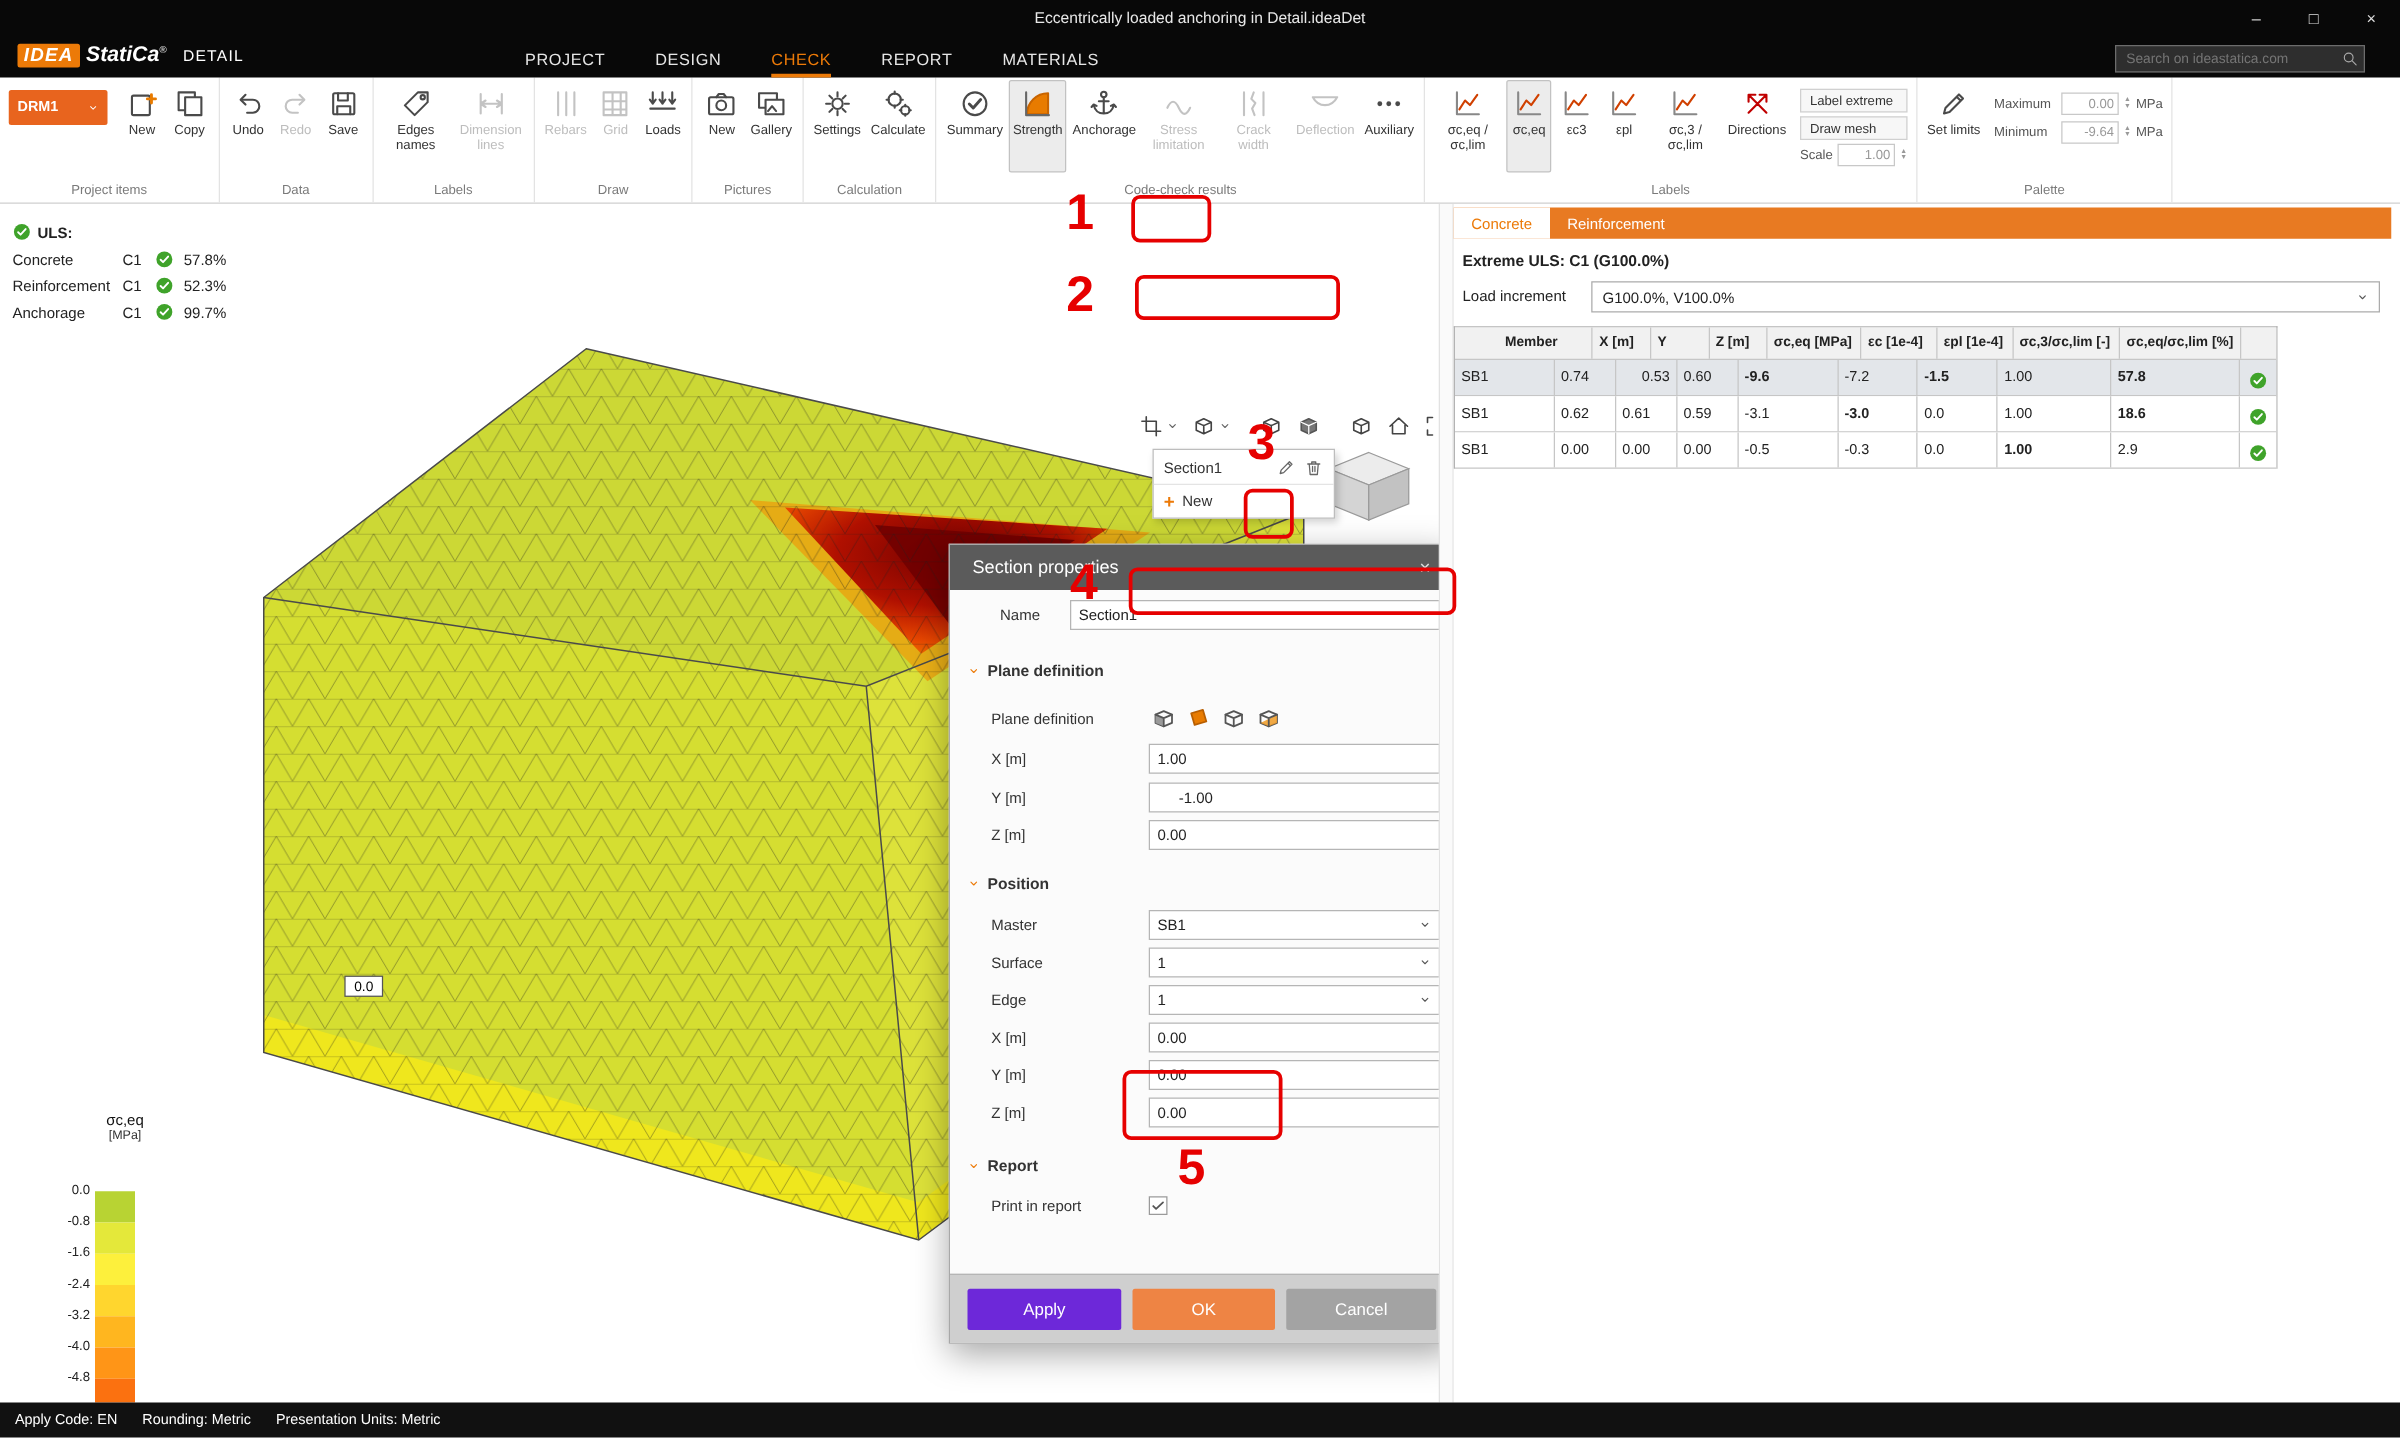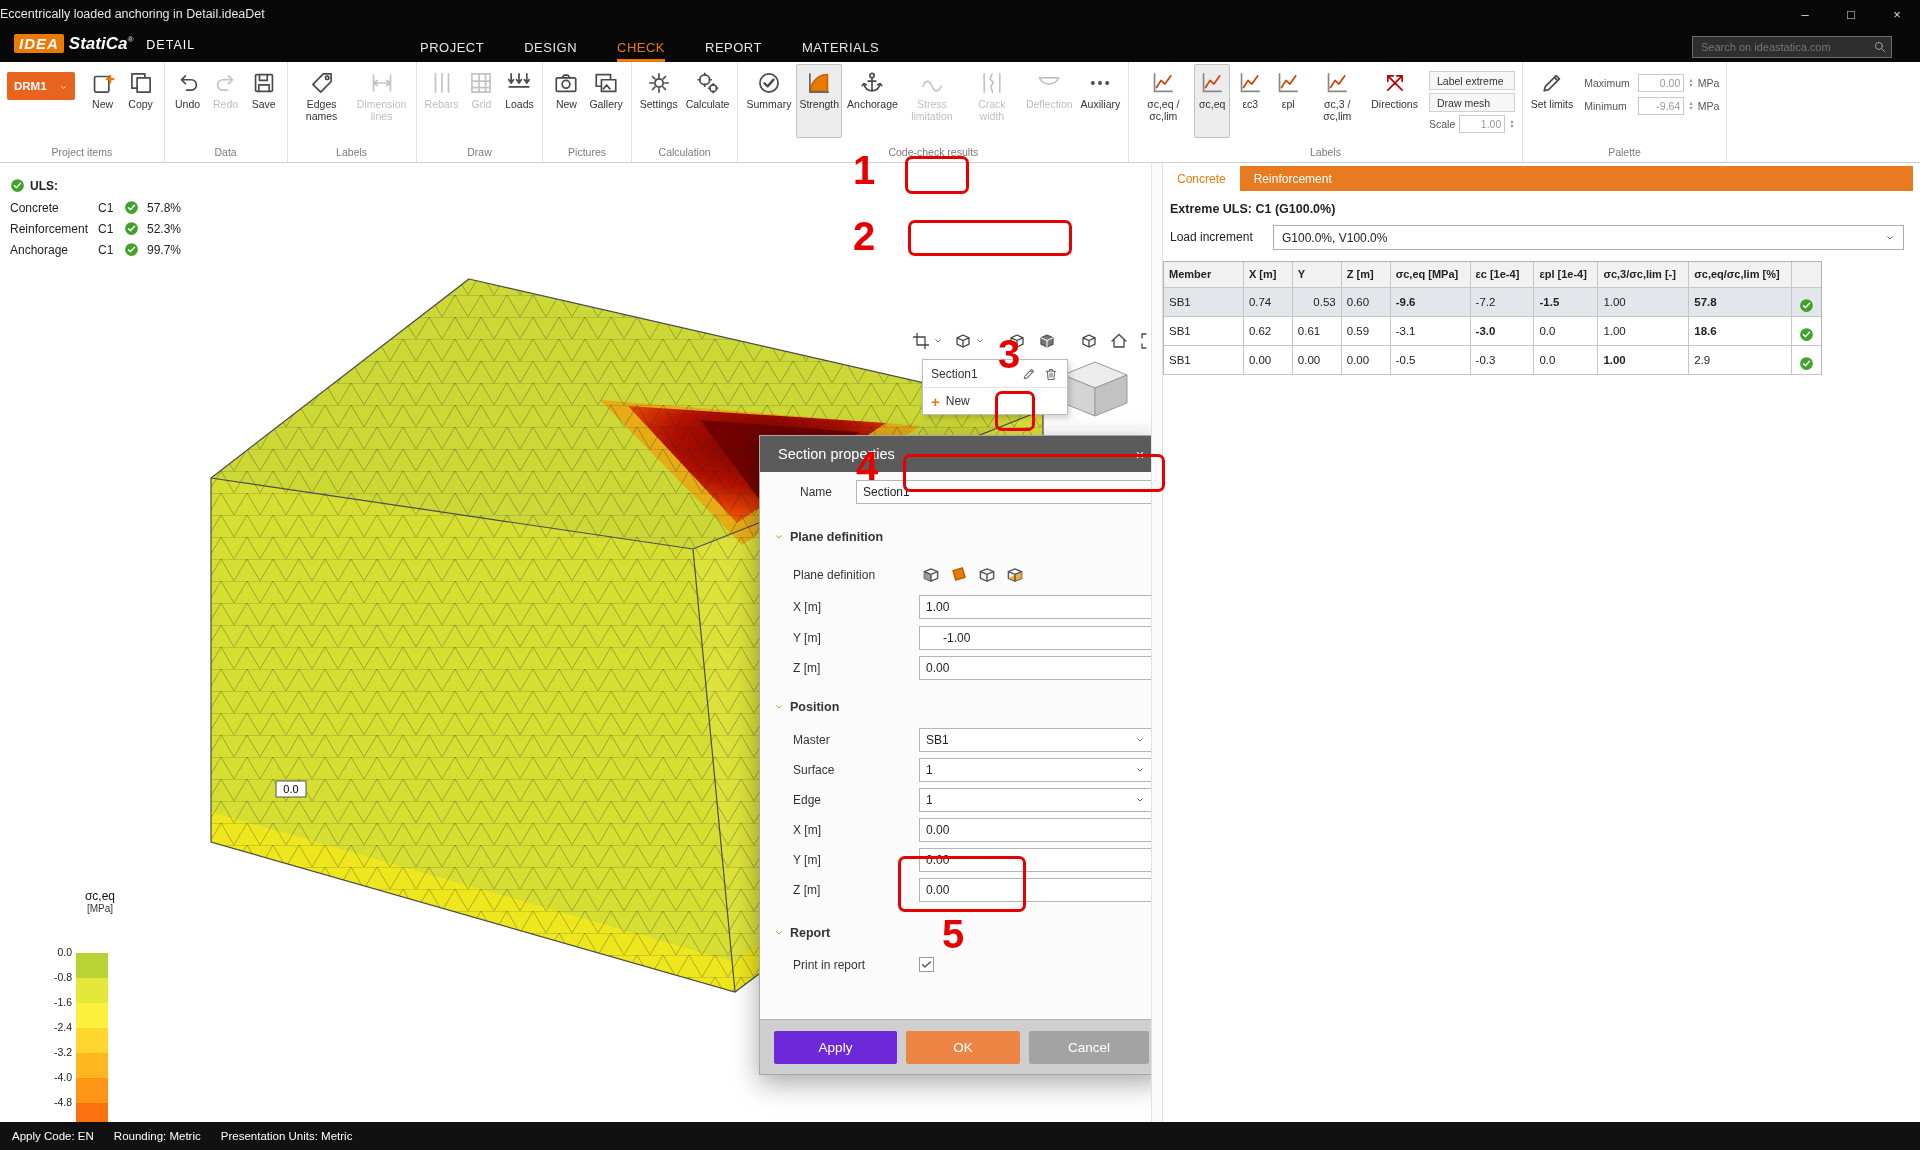--- a/index.html
+++ b/index.html
@@ -1,21 +1,21 @@
 <!DOCTYPE html>
 <html style="--accent: #ec7a08; --red: #e60000;"><head>
 <meta charset="utf-8">
 <style>
   *{margin:0;padding:0;box-sizing:border-box}
   html,body{width:1920px;height:1150px;overflow:hidden;background:#fff;font-family:"Liberation Sans",sans-serif;font-size:12px;color:#222}
   :root{--accent:#ec7a08;--red:#e60000}
 
   
   #header{position:absolute;left:0;top:0;width:1920px;height:62px;background:#080808;color:#fff;z-index:20}
-  #winTitle{position:absolute;left:0;right:0;top:7px;text-align:left;font-size:12.5px;color:#e8e8e8}
+  #winTitle{position:absolute;left:0;right:0;top:7px;text-align:center;font-size:12.5px;color:#e8e8e8}
   .winbtns{position:absolute;right:0;top:0;display:flex}
   .winbtn{width:46px;height:28px;display:flex;align-items:center;justify-content:center;color:#ddd;font-size:13px}
   #logo{position:absolute;left:14px;top:34px;display:flex;align-items:baseline;gap:5px}
   .logo-idea{background:var(--accent);color:#fff;font-weight:bold;font-style:italic;font-size:15px;padding:1px 5px;border-radius:2px;letter-spacing:1px}
   .logo-statica{color:#fff;font-weight:bold;font-style:italic;font-size:17px}
   .logo-reg{color:#ccc;font-size:8px;vertical-align:super}
   .logo-module{color:#fff;font-size:12.5px;letter-spacing:1px;margin-left:8px}
   #menu{position:absolute;left:420px;top:32px;height:30px;display:flex;gap:40px;align-items:stretch}
   .menu-item{display:flex;align-items:center;font-size:13px;letter-spacing:.5px;color:#e6e6e6;cursor:default}
   .menu-item.active{color:var(--accent);box-shadow:inset 0 -3px 0 var(--accent)}
@@ -27,21 +27,21 @@
   #ribbon{position:absolute;left:0;top:62px;width:1920px;height:101px;background:#fff;border-bottom:1px solid #cfcfcf;display:flex;z-index:15}
   .rgroup{height:100%;border-right:1px solid #e3e3e3;display:flex;flex-direction:column;padding:2px 5px 0}
   .rgroup-body{flex:1;display:flex;align-items:flex-start;gap:2px}
   .rgroup-name{height:16px;text-align:center;font-size:10.5px;color:#7a7a7a;white-space:nowrap;padding:0 4px 2px}
   .rbtn{min-width:36px;max-width:58px;height:74px;display:flex;flex-direction:column;align-items:center;padding:5px 2px 0;border:1px solid transparent;border-radius:2px;color:#4a4a4a;cursor:default}
   .rbtn .ico{width:26px;height:26px;display:block}
   .rbtn .lbl{font-size:10.5px;line-height:11.5px;text-align:center;margin-top:3px;color:#333;white-space:normal}
   .rbtn.dis{color:#c3c3c3}
   .rbtn.dis .lbl{color:#bdbdbd}
   .rbtn.pressed{background:#ececec;border-color:#c2c2c2}
-  .drm{background:#e8641e;color:#fff;font-weight:bold;font-size:11.5px;height:24px;padding:14px 7px;display:flex;align-items:center;gap:12px;border-radius:2px;margin:8px 8px 0 2px;cursor:default}
+  .drm{background:#e8641e;color:#fff;font-weight:bold;font-size:11.5px;height:24px;padding:14px 7px;display:flex;align-items:center;gap:23px;border-radius:2px;margin:8px 8px 0 2px;cursor:default}
   .drm .dchev{width:9px;height:9px;color:#fff}
   .rstack{display:flex;flex-direction:column;gap:3px;margin:7px 2px 0 6px}
   .rchk{display:flex;align-items:center;font-size:10.5px;border:1px solid #d0d0d0;background:#f7f7f7;padding:0 7px;height:19px;color:#333;white-space:nowrap}
   .rscale{display:flex;align-items:center;gap:4px;font-size:10.5px;color:#555}
   .rnum{width:46px;height:18px;border:1px solid #c8c8c8;font-size:10.5px;text-align:right;color:#999;padding:0 3px;font-family:"Liberation Sans",sans-serif;background:#fff}
   .spin{display:inline-flex;flex-direction:column;font-size:5.5px;color:#999;line-height:5px}
   .rminmax{display:flex;flex-direction:column;gap:5px;margin:10px 2px 0 6px}
   .rmrow{display:flex;align-items:center;gap:4px;font-size:10.5px;color:#555;white-space:nowrap}
   .mlbl{width:50px}
   .unit{color:#555}
@@ -795,21 +795,21 @@
   <div id="liSelect">
     <span>G100.0%, V100.0%</span>
     <span class="selchev" data-icon="chev">
         <svg viewBox="0 0 20 20" fill="none" stroke="currentColor" stroke-width="1.3" stroke-linecap="round" stroke-linejoin="round">
           <path d="M5.5 7.5 10 12l4.5-4.5" stroke-width="1.8"></path>
         </svg>
       </span>
   </div>
   <div id="rtable">
       <div class="trow thead">
-        <div class="tcell th" style="width: 80px;">Member</div>
+        <div class="tcell th" style="width: 80px; margin-left: 35px;">Member</div>
         <div class="tcell th" style="width: 49px;">X [m]</div>
         <div class="tcell th" style="width: 49px;">Y</div>
         <div class="tcell th" style="width: 49px;">Z [m]</div>
         <div class="tcell th" style="width: 80px;">σc,eq [MPa]</div>
         <div class="tcell th" style="width: 64px;">εc [1e-4]</div>
         <div class="tcell th" style="width: 64px;">εpl [1e-4]</div>
         <div class="tcell th" style="width: 91px;">σc,3/σc,lim [-]</div>
         <div class="tcell th" style="width: 103px;">σc,eq/σc,lim [%]</div>
         <div class="tcell th" style="width: 29px;"></div>
       </div>

